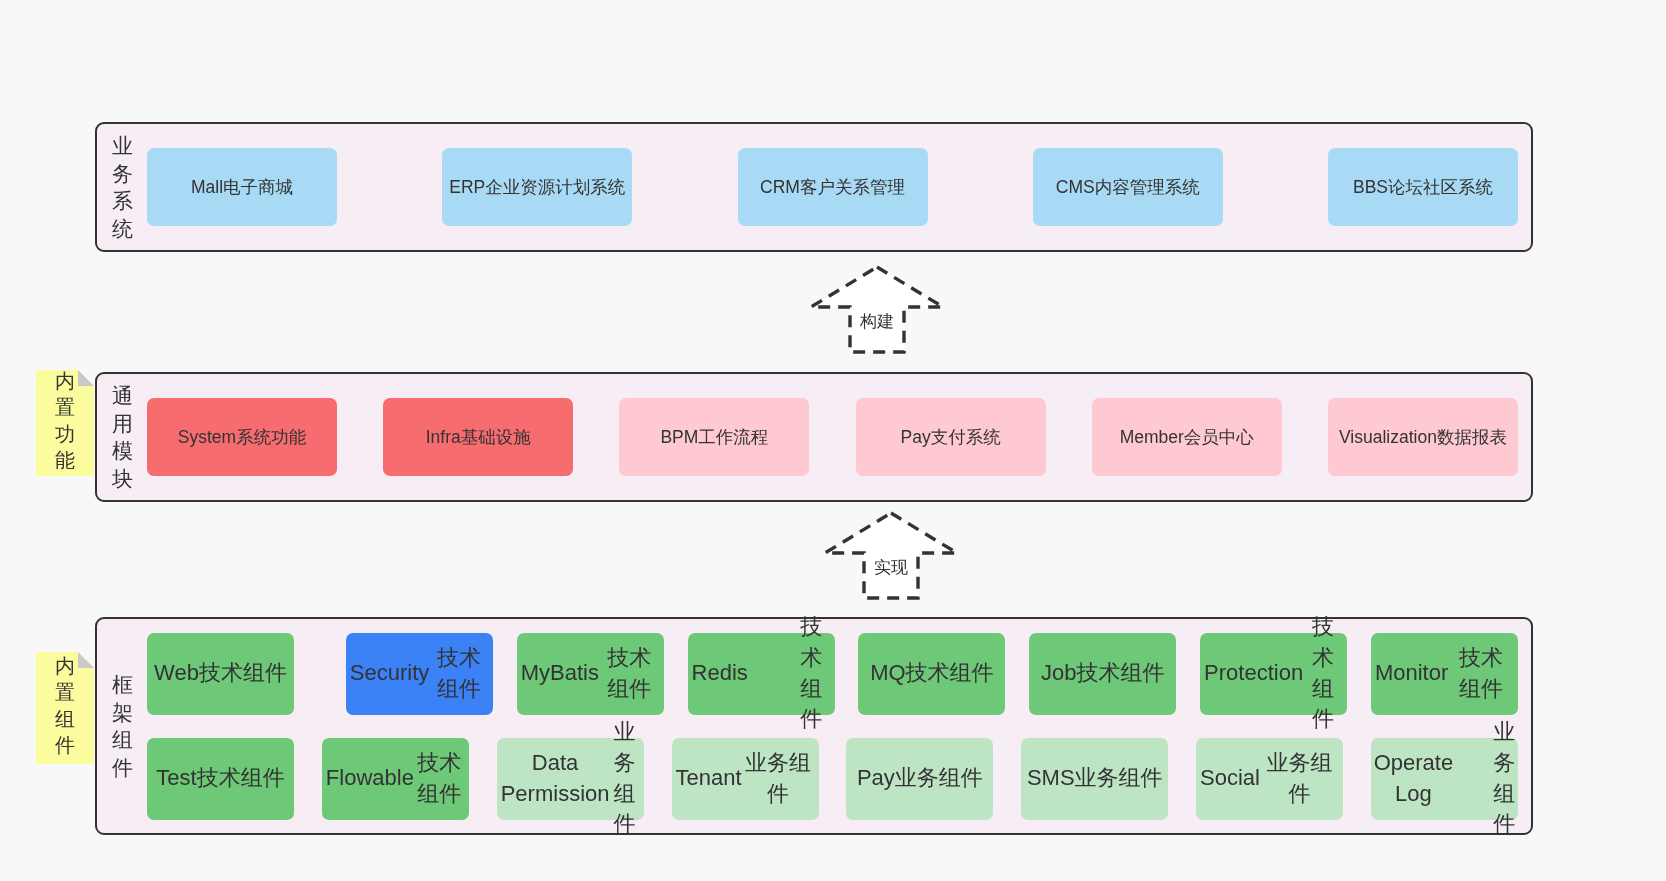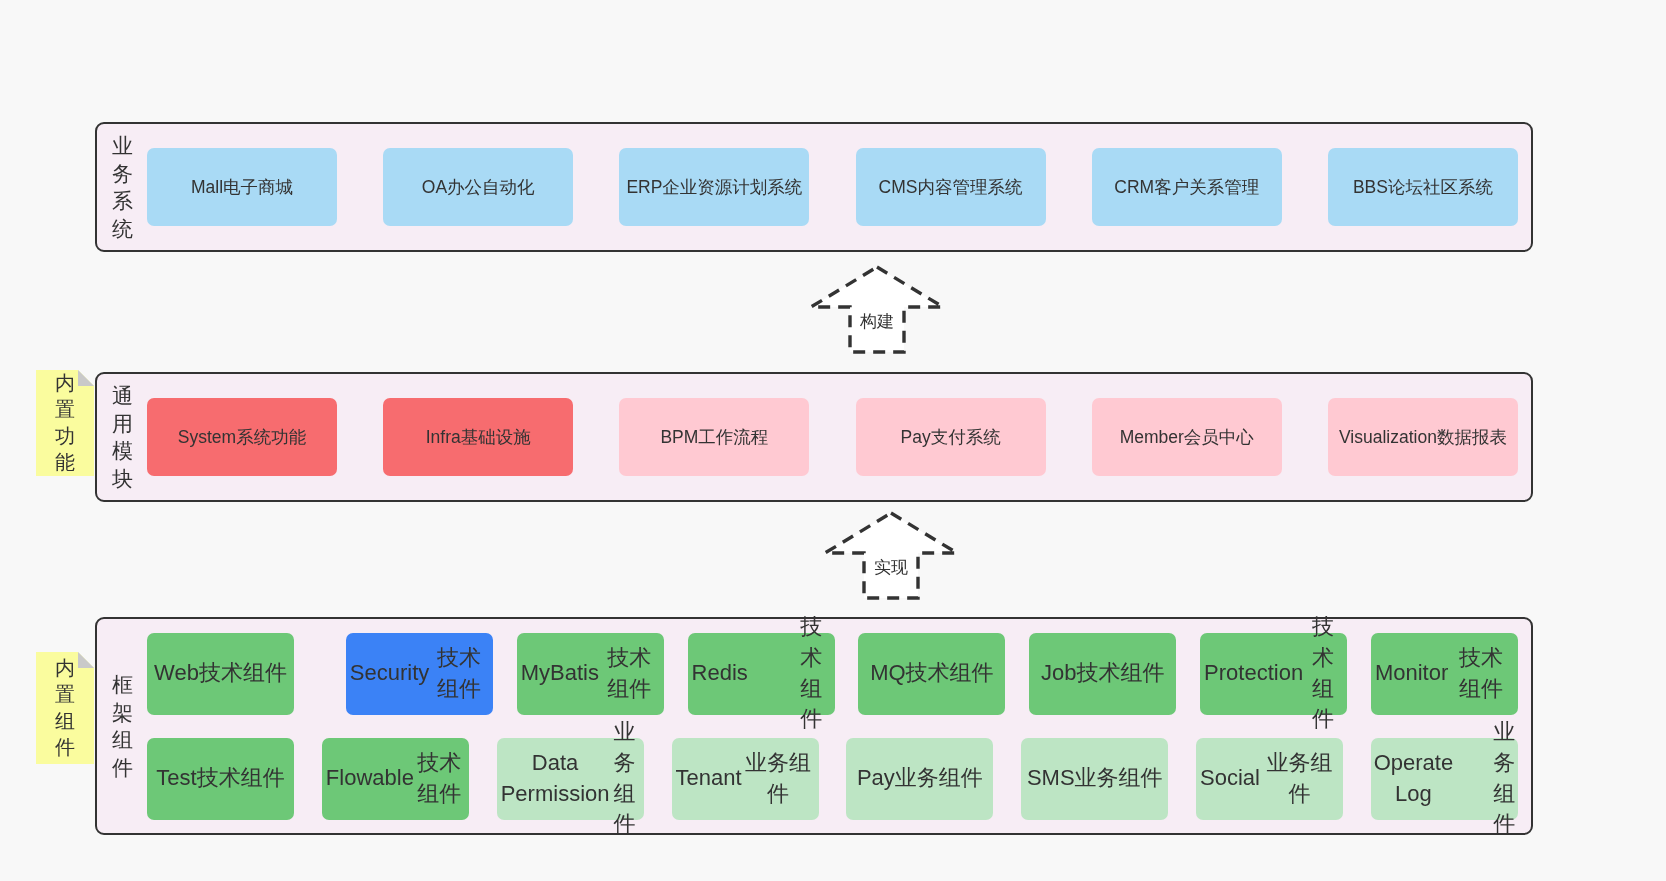--- a/index.html
+++ b/index.html
@@ -46,20 +46,21 @@
     box-sizing:border-box;
     padding:2px 4px;
   }
   .box-lg{width:190px;height:78px;}
   .box-sm{width:147px;height:82px;font-size:22px;line-height:1.4;}
   
   .sticky{
     position:absolute;left:36px;width:58px;
     background:var(--sticky,#fafc9e);
     z-index:1;
+    font-family:Liberation Mono, monospace;
   }
   .sticky-corner-cut{
     position:absolute;top:0;right:0;width:0;height:0;
     border-top:16px solid var(--page,#f8f8f8);
     border-left:16px solid transparent;
   }
   .sticky-fold{
     position:absolute;top:0;right:0;width:0;height:0;
     border-bottom:16px solid #c9c9c9;
     border-right:16px solid transparent;
@@ -106,34 +107,30 @@
 
   <div class="layer" id="l-business">
     <div class="layer-label">业务系统</div>
     <div class="rows-area">
         <div class="box-row">
           <div class="box box-lg" style="background: rgb(169, 218, 245);">
             <div>Mall</div>
             <div>电子商城</div>
           </div>
           <div class="box box-lg" style="background: rgb(169, 218, 245);">
-            <div>OA</div>
-            <div>办公自动化</div>
-          </div>
-          <div class="box box-lg" style="background: rgb(169, 218, 245);">
             <div>ERP</div>
             <div>企业资源计划系统</div>
           </div>
           <div class="box box-lg" style="background: rgb(169, 218, 245);">
+            <div>CRM</div>
+            <div>客户关系管理</div>
+          </div>
+          <div class="box box-lg" style="background: rgb(169, 218, 245);">
             <div>CMS</div>
             <div>内容管理系统</div>
-          </div>
-          <div class="box box-lg" style="background: rgb(169, 218, 245);">
-            <div>CRM</div>
-            <div>客户关系管理</div>
           </div>
           <div class="box box-lg" style="background: rgb(169, 218, 245);">
             <div>BBS</div>
             <div>论坛社区系统</div>
           </div>
         </div>
       </div>
   </div>
 
   <div class="arrow" id="arrow-build">

